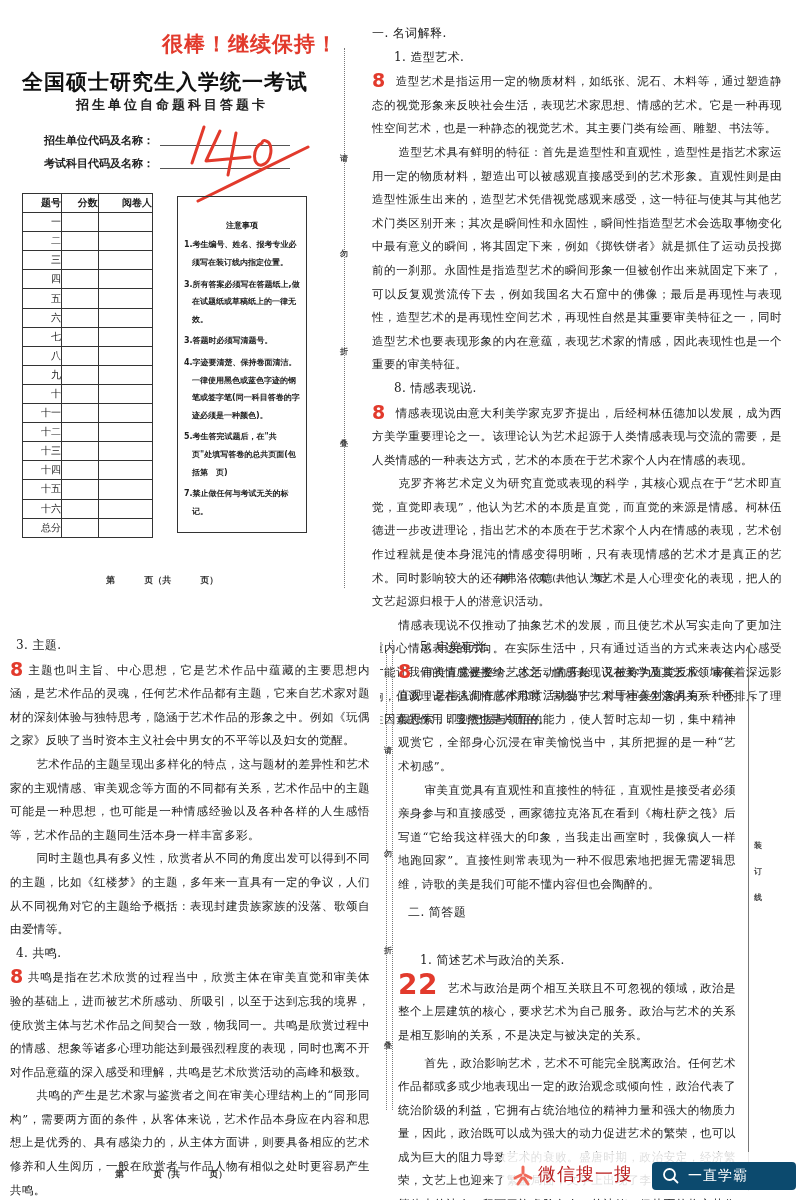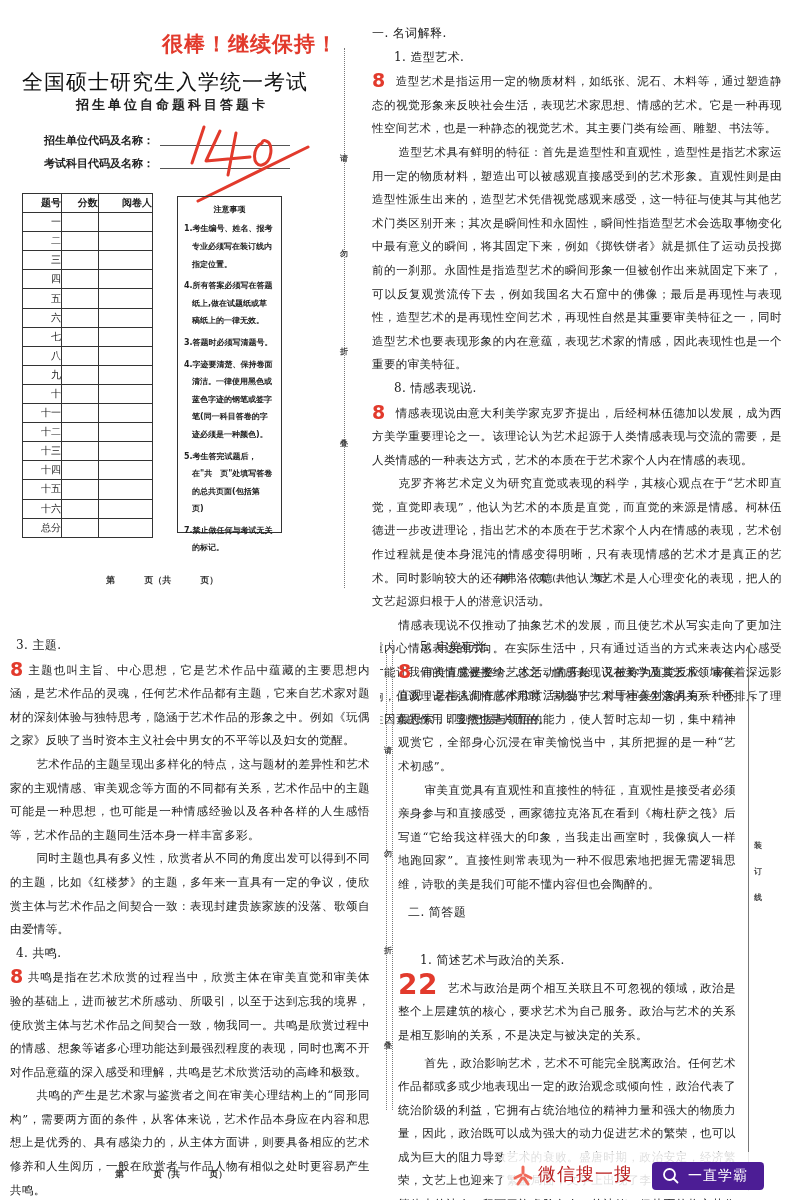--- a/index.html
+++ b/index.html
@@ -6,53 +6,53 @@
   html, body { width: 800px; height: 1200px; background: #ffffff; overflow: hidden; }
   body { position: relative; font-family: "DejaVu Sans", sans-serif; color: #1a1a1a; }
 
   .page { position: absolute; background: #fff; }
   #p1 { left: 0; top: 0; width: 352px; height: 600px; margin-top: 8px; }
   #p2 { left: 352px; top: 0; width: 448px; height: 600px; }
   #p3 { left: 0; top: 620px; width: 380px; height: 580px; }
   #p4 { left: 380px; top: 620px; width: 420px; height: 580px; }
 
   .praise { position: absolute; left: 162px; top: 22px; font-size: 21px; font-weight: bold; color: #e23a2c; letter-spacing: 1px; }
-  .exam-title { position: absolute; left: 22px; top: 60px; font-family: "DejaVu Serif", serif; font-size: 21px; font-weight: normal; color: #111; letter-spacing: 1px; }
+  .exam-title { position: absolute; left: 22px; top: 60px; font-family: "DejaVu Serif", serif; font-size: 21px; font-weight: bold; color: #111; letter-spacing: 1px; }
   .exam-sub { position: absolute; left: 76px; top: 88px; font-size: 13px; font-weight: bold; color: #222; letter-spacing: 3px; }
   .field-row { position: absolute; left: 44px; font-size: 11px; font-weight: bold; color: #222; }
   .field-row .line { position: absolute; left: 116px; top: 12px; width: 130px; border-bottom: 1px solid #555; }
   #f1 { top: 125px; } #f2 { top: 148px; }
 
   .score-svg { position: absolute; left: 180px; top: 105px; width: 140px; height: 95px; }
 
   table.score-table { position: absolute; left: 22px; top: 185px; width: 131px; border-collapse: collapse; font-size: 10px; }
   table.score-table td, table.score-table th { border: 1px solid #333; height: 19.1px; text-align: right; font-weight: normal; color: #222; }
   table.score-table th { font-weight: bold; font-size: 10px; }
   table.score-table td:first-child { width: 39px; }
 
-  .notes { position: absolute; left: 177px; top: 188px; width: 105px; height: 337px; border: 1px solid #333; padding: 4px 6px; font-size: 8px; line-height: 2.3; color: #222; font-weight: bold; }
+  .notes { position: absolute; left: 177px; top: 188px; width: 130px; height: 337px; border: 1px solid #333; padding: 20px 6px; font-size: 8px; line-height: 2.3; color: #222; font-weight: bold; }
   .notes .title { text-align: center; margin-bottom: 1px; }
   .notes .item { margin-bottom: 4px; text-indent: -8px; padding-left: 8px; line-height: 2.2; }
 
   .page-footer { position: absolute; font-size: 9px; font-weight: bold; color: #333; word-spacing: 26px; }
 
   .margin-line { position: absolute; width: 0; border-left: 1px dotted #777; }
   .margin-label { position: absolute; font-size: 8px; color: #444; font-weight: bold; }
   .solid-line { position: absolute; width: 0; border-left: 1px solid #777; }
 
   .hw { position: absolute; font-family: "DejaVu Serif", serif; color: #222; font-size: 11.5px; line-height: 23.6px; letter-spacing: 0.4px; text-align: justify; }
   .hw p { margin: 0; }
   .hw .indent { text-indent: 2.3em; }
   .hw .heading { font-size: 12px; }
   .hw .score { color: #e23a2c; font-family: "DejaVu Sans", sans-serif; font-weight: bold; font-size: 19px; margin-right: 10px; vertical-align: -2px; }
 
   .watermark { position: absolute; left: 502px; top: 1152px; width: 296px; height: 46px; background: rgba(255,255,255,0.85); border-radius: 6px; }
   .wm-logo { position: absolute; left: 10px; top: 12px; width: 22px; height: 22px; }
   .wm-text { position: absolute; left: 36px; top: 10px; font-size: 18px; color: #b91c1c; letter-spacing: 1px; text-align: center; }
-  .wm-button { position: absolute; left: 150px; top: 10px; width: 112px; height: 28px; background: #4c1d95; border-radius: 4px; color: #fff; font-size: 14px; font-family: Liberation Serif, serif; }
+  .wm-button { position: absolute; left: 150px; top: 10px; width: 144px; height: 28px; background: #0c4a6e; border-radius: 4px; color: #fff; font-size: 14px; font-family: Liberation Serif, serif; }
   .wm-button .q { position: absolute; left: 10px; top: 5px; width: 17px; height: 17px; }
   .wm-button span.lbl { position: absolute; left: 36px; top: 5px; letter-spacing: 1px; }
 </style>
 </head>
 <body>
 
 <div class="page" id="p1">
   <div class="praise">很棒！继续保持！</div>
   <div class="exam-title">全国硕士研究生入学统一考试</div>
   <div class="exam-sub">招生单位自命题科目答题卡</div>
@@ -168,21 +168,21 @@
           <td>总分</td>
           <td></td>
           <td></td>
         </tr>
     </tbody>
   </table>
 
   <div class="notes">
     <div class="title">注意事项</div>
     <div class="item">1.考生编号、姓名、报考专业必须写在装订线内指定位置。</div>
-    <div class="item">4.所有答案必须写在答题纸上,做在试题纸或草稿纸上的一律无效。</div>
+    <div class="item">3.所有答案必须写在答题纸上,做在试题纸或草稿纸上的一律无效。</div>
     <div class="item">3.答题时必须写清题号。</div>
     <div class="item">4.字迹要清楚、保持卷面清洁。一律使用黑色或蓝色字迹的钢笔或签字笔(同一科目答卷的字迹必须是一种颜色)。</div>
     <div class="item">5.考生答完试题后，在"共　页"处填写答卷的总共页面(包括第　页)</div>
     <div class="item">7.禁止做任何与考试无关的标记。</div>
   </div>
 
   <div class="page-footer" style="left:106px; top:566px;">第 页（共 页）</div>
 
   <div class="margin-line" style="left:344px; top:40px; height:540px;"></div>
   <div class="margin-label" style="left:340px; top:145px;">请</div>
@@ -203,21 +203,21 @@
     <p class="indent">情感表现说不仅推动了抽象艺术的发展，而且使艺术从写实走向了更加注重内心情感表达的方向。在实际生活中，只有通过适当的方式来表达内心感受才能让我们的情感被接纳。总之，情感表现说在美学及其艺术领域有着深远影响，但该理论在强调情感作用时，割裂了艺术与社会生活的关系，也排斥了理性因素的作用，显然也是片面的。</p>
   </div>
   <div class="page-footer" style="left:148px; top:572px;">第 页（共 页）</div>
 </div>
 
 <div class="page" id="p3">
   <div class="hw" style="left:10px; top:14px; width:360px;">
     <p class="heading" style="padding-left:6px;">3. 主题.</p>
     <p><span class="score" style="margin-right:4px;">8</span><span>主题也叫主旨、中心思想，它是艺术作品中蕴藏的主要思想内涵，是艺术作品的灵魂，任何艺术作品都有主题，它来自艺术家对题材的深刻体验与独特思考，隐涵于艺术作品的形象之中。例如《玩偶之家》反映了当时资本主义社会中男女的不平等以及妇女的觉醒。</span></p>
     <p class="indent">艺术作品的主题呈现出多样化的特点，这与题材的差异性和艺术家的主观情感、审美观念等方面的不同都有关系，艺术作品中的主题可能是一种思想，也可能是一种情感经验以及各种各样的人生感悟等，艺术作品的主题同生活本身一样丰富多彩。</p>
-    <p class="indent">同时主题也具有多义性，欣赏者从不同的角度出发可以得到不同的主题，比如《红楼梦》的主题，多年来一直具有一定的争议，使欣赏主体与艺术作品之间契合一致：表现封建贵族家族的没落、歌颂自由爱情等。</p>
+    <p class="indent">同时主题也具有多义性，欣赏者从不同的角度出发可以得到不同的主题，比如《红楼梦》的主题，多年来一直具有一定的争议，人们从不同视角对它的主题给予概括：表现封建贵族家族的没落、歌颂自由爱情等。</p>
     <p class="heading" style="padding-left:6px; ">4. 共鸣.</p>
     <p><span class="score" style="margin-right:4px;">8</span><span>共鸣是指在艺术欣赏的过程当中，欣赏主体在审美直觉和审美体验的基础上，进而被艺术所感动、所吸引，以至于达到忘我的境界，使欣赏主体与艺术作品之间契合一致，物我同一。共鸣是欣赏过程中的情感、想象等诸多心理功能达到最强烈程度的表现，同时也离不开对作品意蕴的深入感受和理解，共鸣是艺术欣赏活动的高峰和极致。</span></p>
     <p class="indent">共鸣的产生是艺术家与鉴赏者之间在审美心理结构上的“同形同构”，需要两方面的条件，从客体来说，艺术作品本身应在内容和思想上是优秀的、具有感染力的，从主体方面讲，则要具备相应的艺术修养和人生阅历，一般在欣赏者与作品人物有相似之处时更容易产生共鸣。</p>
   </div>
   <div class="page-footer" style="left:115px; top:548px;">第 页（共 页）</div>
 
   <div class="margin-line" style="left:392px; top:20px; height:470px;"></div>
 </div>
 
 <div class="margin-label" style="left:384px; top:745px;">请</div>

